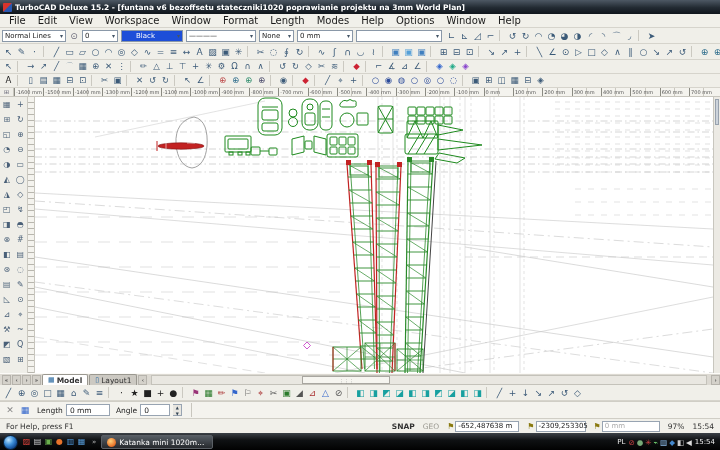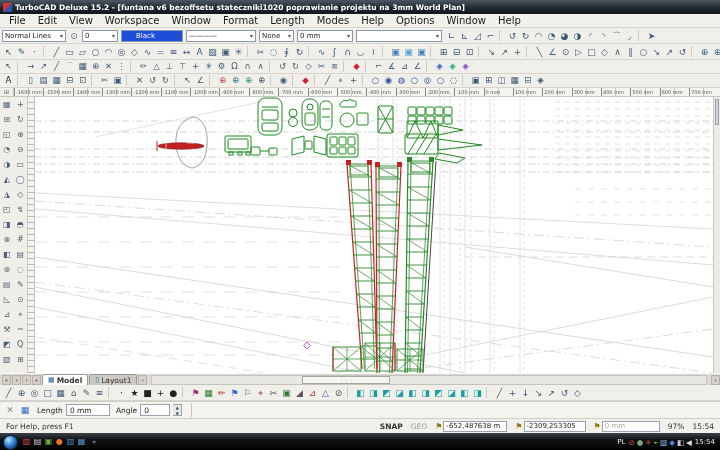--- a/index.html
+++ b/index.html
@@ -685,41 +685,45 @@
     <span>For Help, press F1</span>
     <span class="sb-spacer"></span>
     <span class="sb-snap">SNAP</span>
     <span class="sb-geo">GEO</span>
     <span class="flagfield">
       <span class="flag">⚑</span>
       <span class="sfield" style="width:64px">-652,487638 m</span>
     </span>
     <span class="flagfield">
       <span class="flag">⚑</span>
-      <span class="sfield" style="width:62px">-2309,253305</span>
+      <span class="sfield" style="width:50px">-2309,253305</span>
     </span>
     <span class="flagfield">
       <span class="flag">⚑</span>
       <span class="sfield dim" style="width:58px">0 mm</span>
     </span>
     <span>97%</span>
     <span>15:54</span>
   </div>
 
   <div class="taskbar">
     <div class="orb"></div>
     <div style="display:flex;align-items:center;">
         <span class="ql" style="color: rgb(224, 68, 60);">▨</span>
         <span class="ql" style="color: rgb(221, 221, 221);">▤</span>
         <span class="ql" style="color: rgb(106, 176, 76);">▣</span>
         <span class="ql" style="color: rgb(232, 115, 42);">●</span>
         <span class="ql" style="color: rgb(74, 144, 208);">▥</span>
         <span class="ql" style="color: rgb(88, 160, 224);">▦</span>
       </div>
     <span class="chev">»</span>
+    <div class="taskbtn">
+      <span class="ticon ff"></span>
+      <span>Katanka mini 1020m...</span>
+    </div>
     <div class="tray">
       <span>PL</span>
       <span style="display:flex;gap:2px;">
           <span class="trayicon" style="color: rgb(204, 68, 68);">⊘</span>
           <span class="trayicon" style="color: rgb(119, 170, 119);">●</span>
           <span class="trayicon" style="color: rgb(204, 68, 68);">✳</span>
           <span class="trayicon" style="color: rgb(136, 255, 136);">⌁</span>
           <span class="trayicon" style="color: rgb(153, 204, 255);">▥</span>
           <span class="trayicon" style="color: rgb(68, 136, 204);">◆</span>
           <span class="trayicon" style="color: rgb(204, 204, 204);">◧</span>

